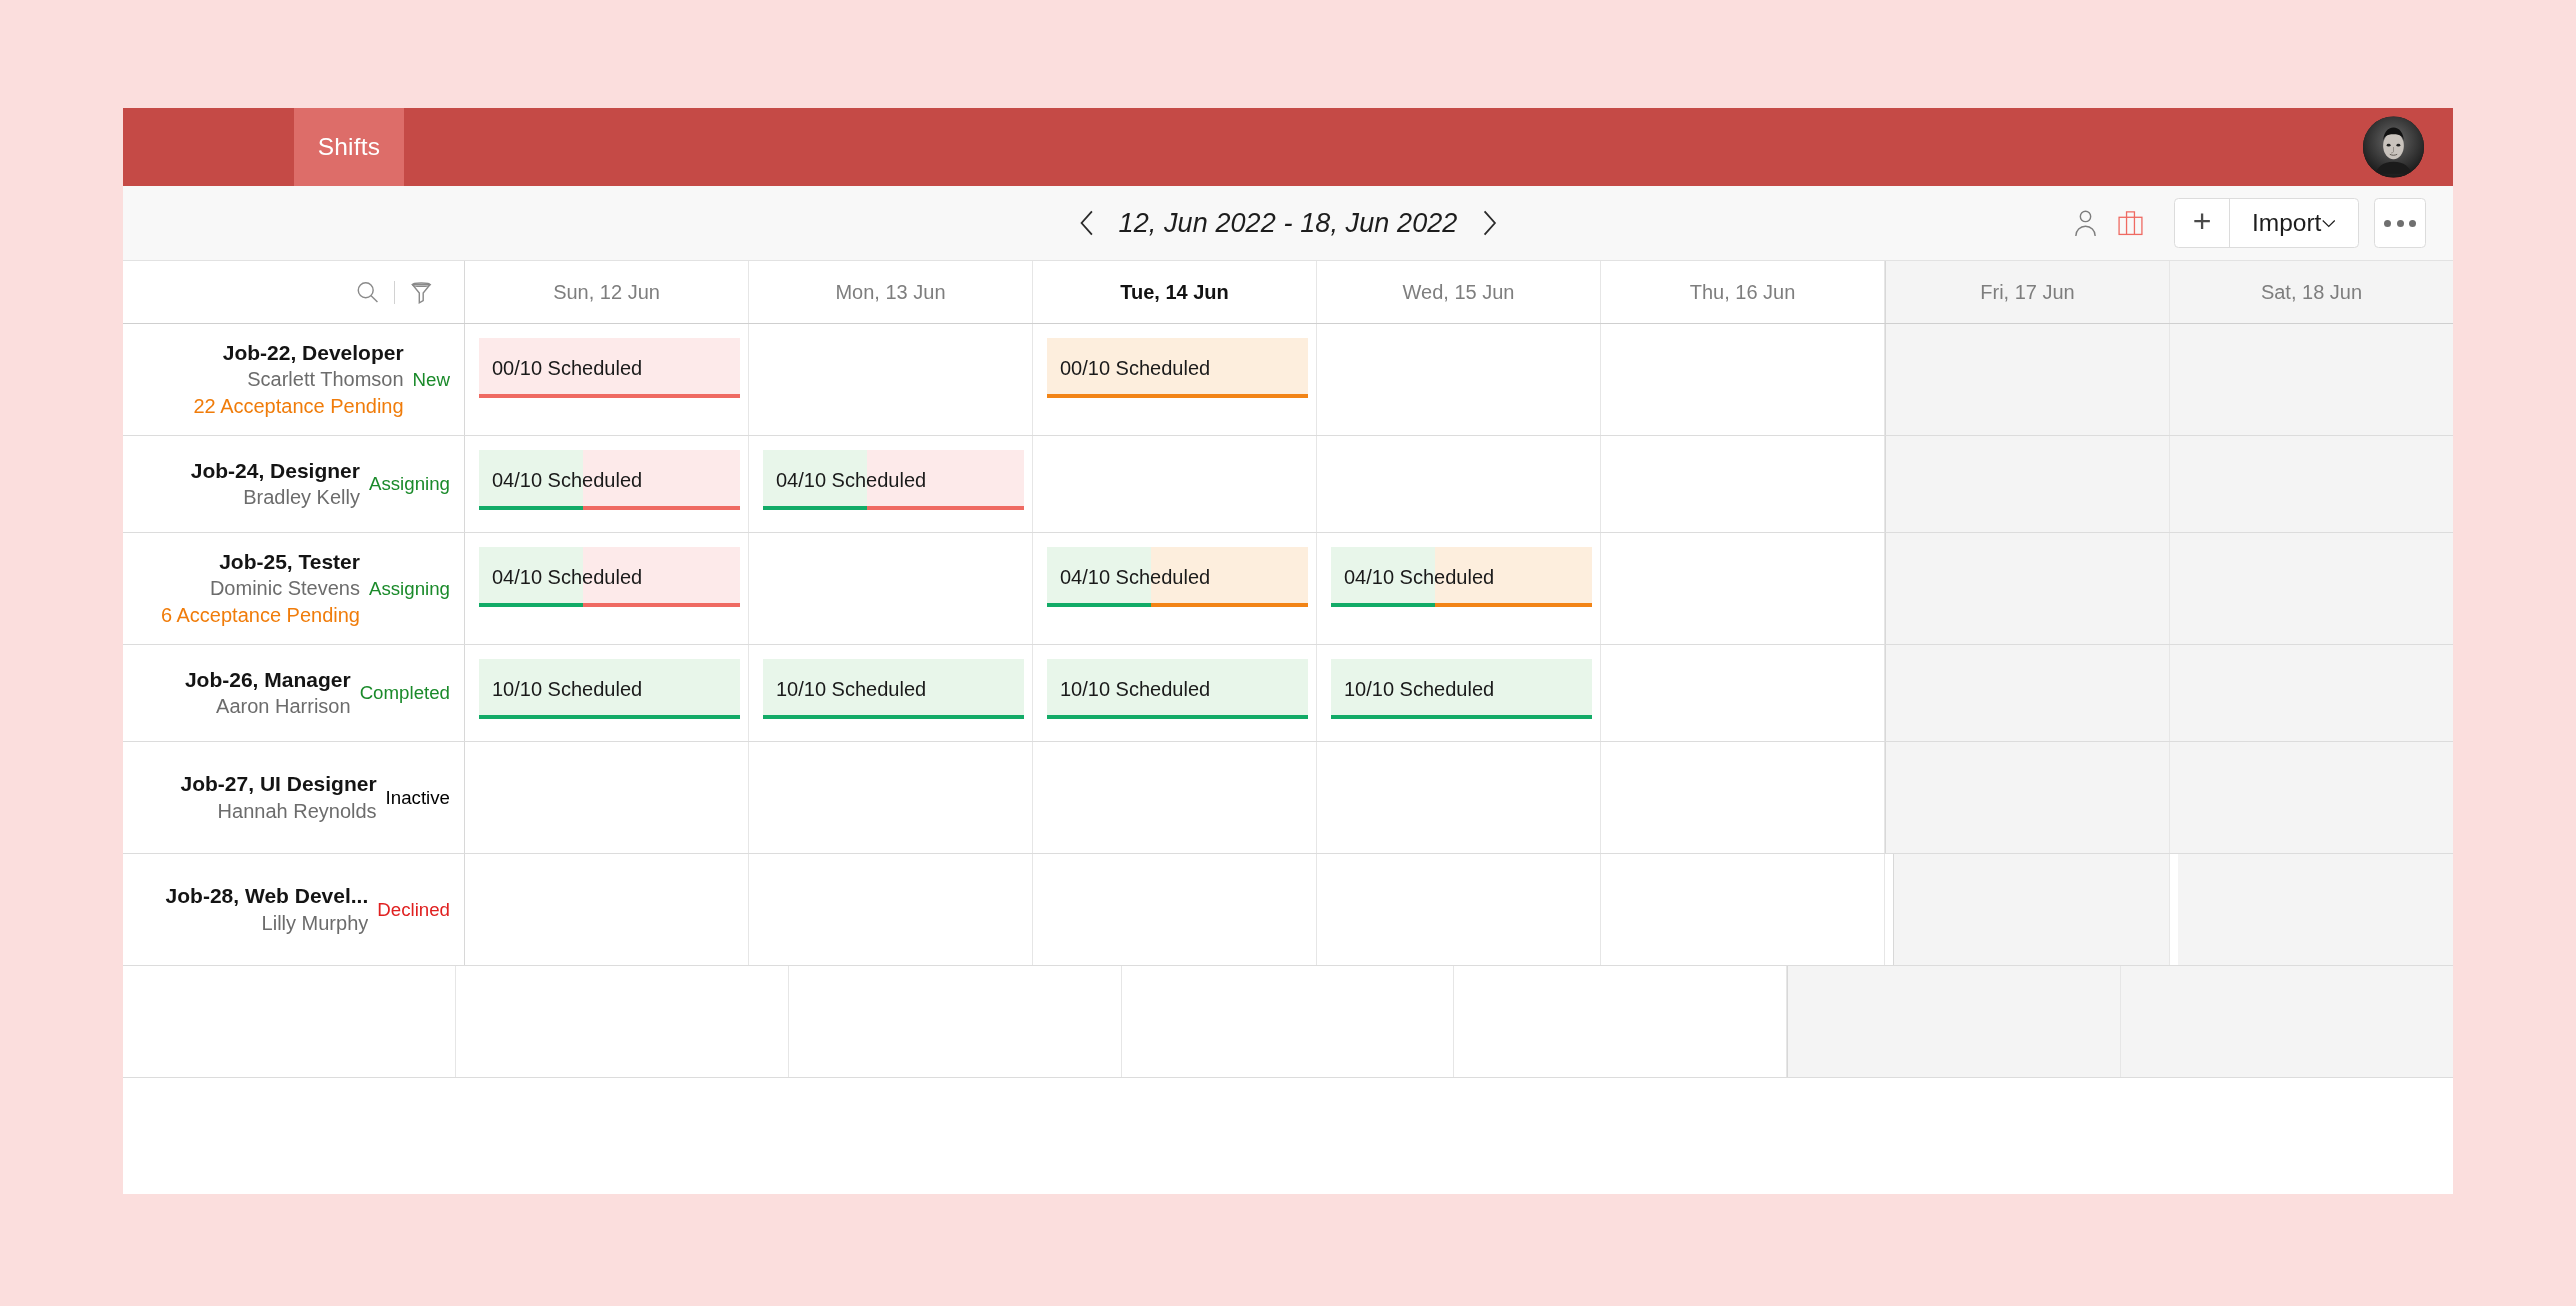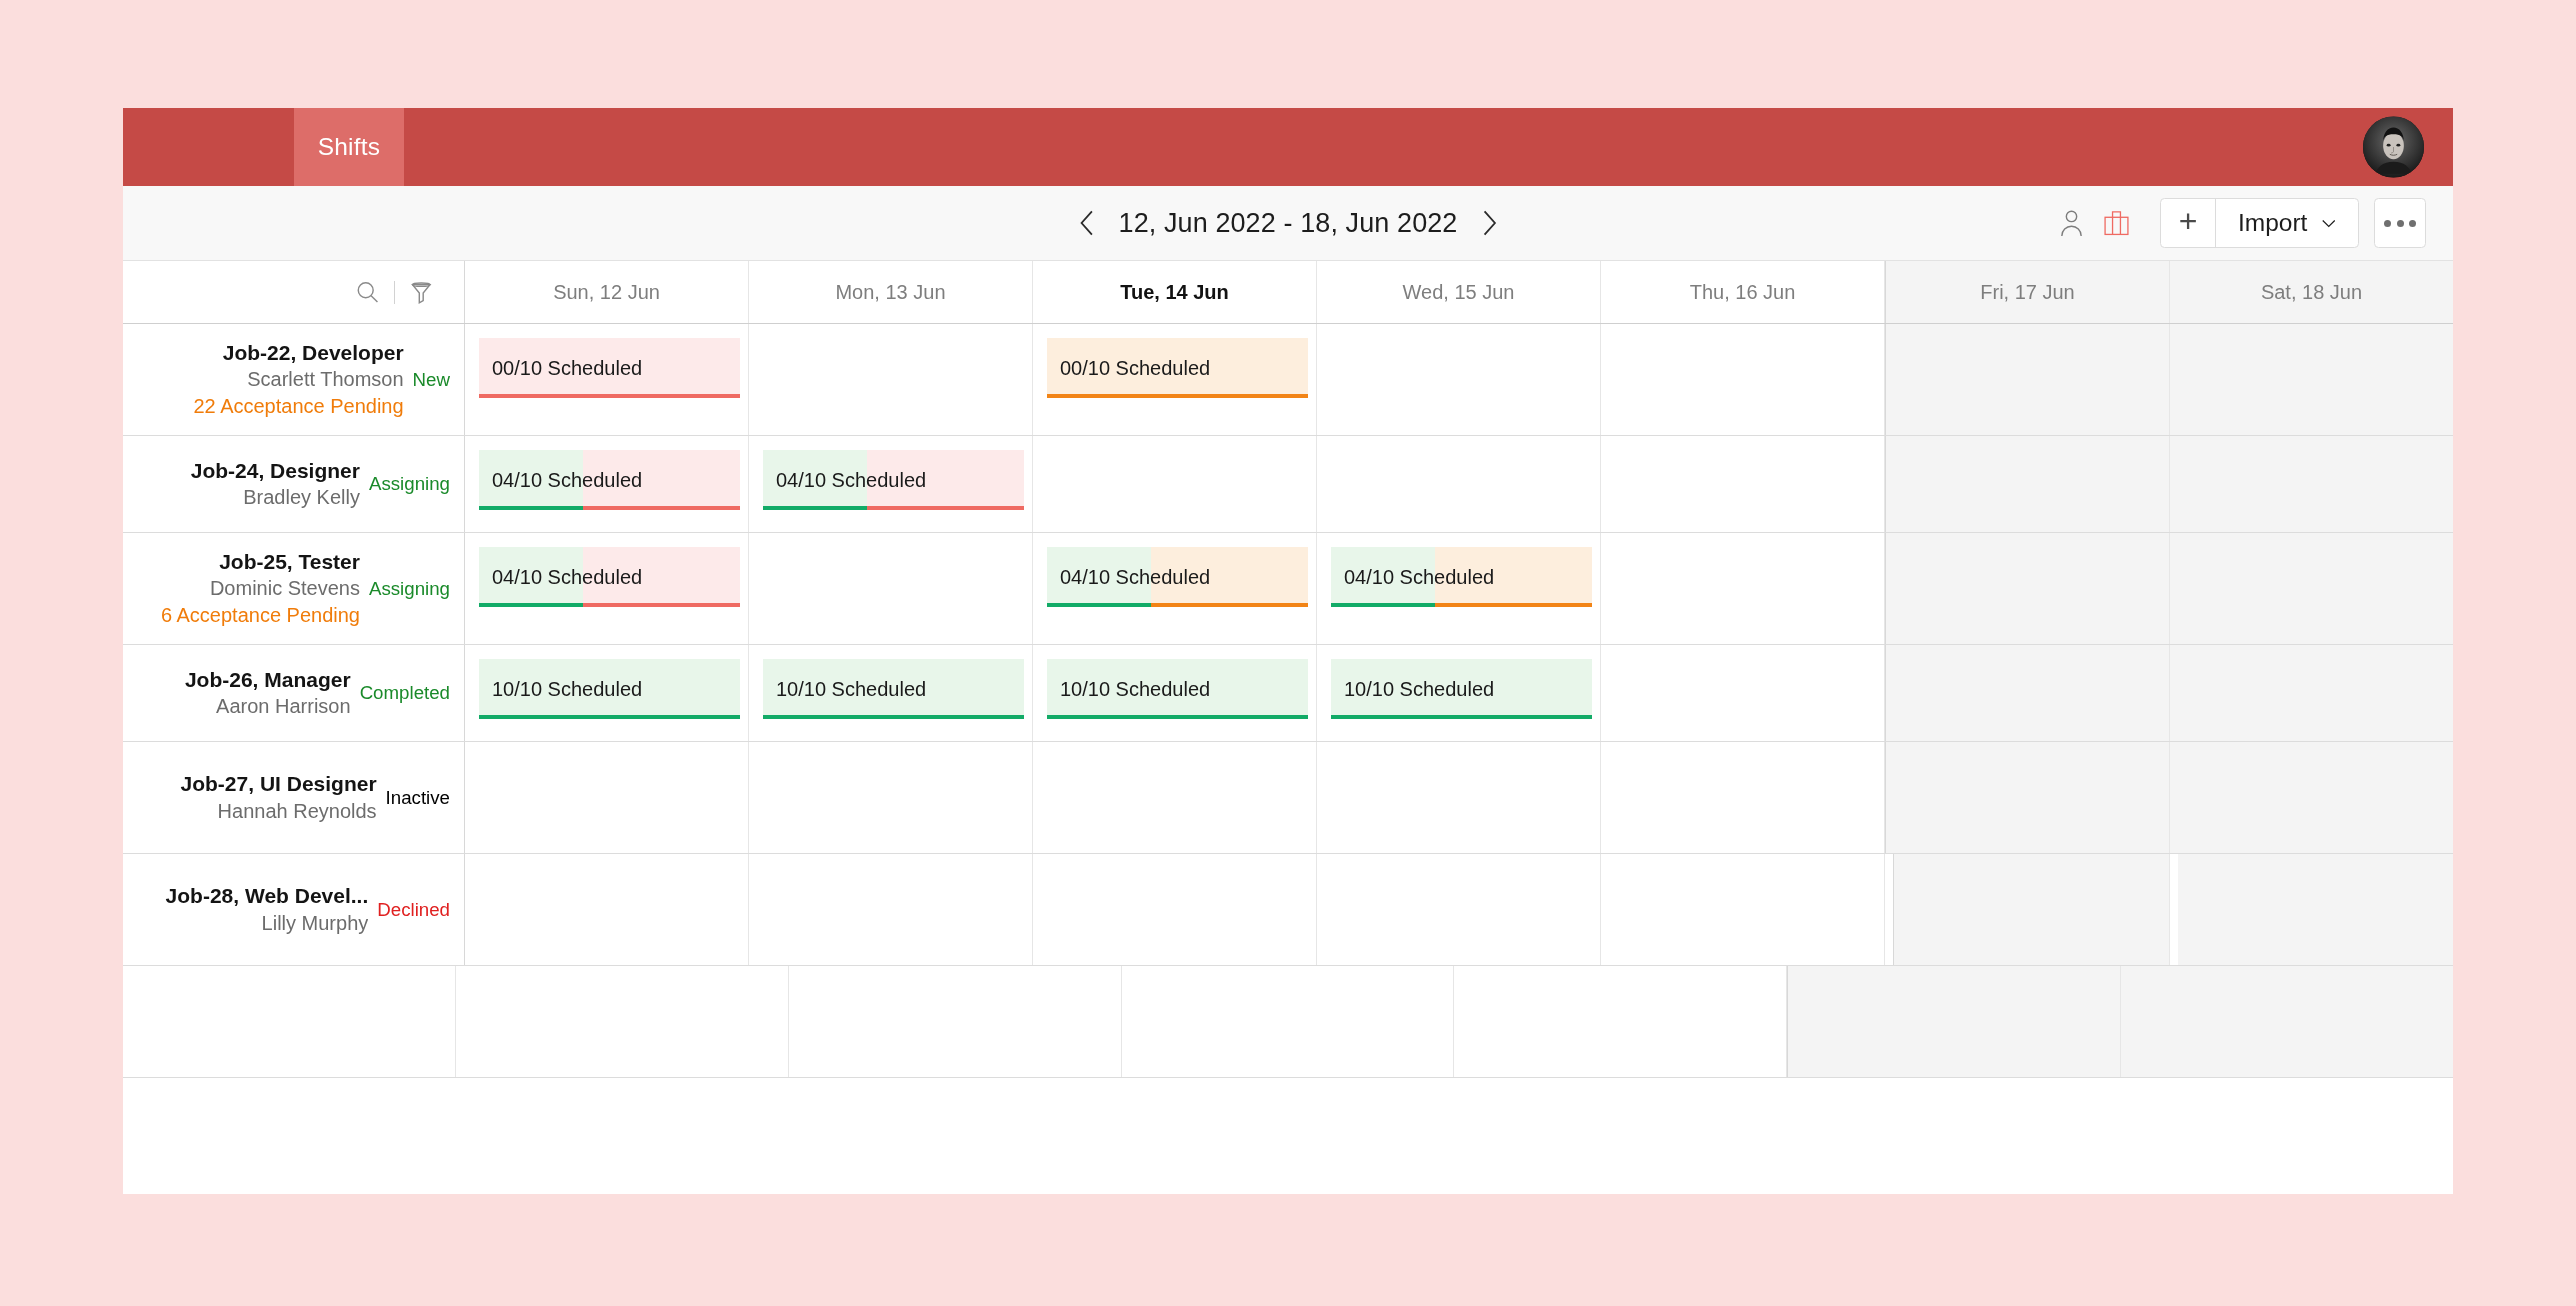--- a/index.html
+++ b/index.html
@@ -54,20 +54,21 @@
     background: #f8f8f8;
     border-bottom: 1.3px solid #e2e2e2;
     display: flex; align-items: center;
     position: relative;
   }
   .date-nav {
     position: absolute; left: 0; right: 0;
     display: flex; align-items: center; justify-content: center;
     gap: 17px;
     pointer-events: none;
+    font-style: italic;
   }
   .date-nav > * { pointer-events: auto; }
   .chev {
     width: 30px; height: 30px;
     display: flex; align-items: center; justify-content: center;
     cursor: pointer;
   }
   .chev svg { width: 15.5px; height: 26px; }
   .date-label {
     font-size: 27px; color: #1d1d1d; letter-spacing: 0.1px;
@@ -92,21 +93,21 @@
     background: #fff; overflow: hidden;
     height: 50px; margin-left: 18px;
   }
   .btn-plus {
     width: 55px; display: flex; align-items: center; justify-content: center;
     border-right: 1.3px solid #dcdcdc; cursor: pointer;
     font-size: 32px; color: #4a4a4a; font-weight: 300; line-height: 1;
     padding-bottom: 3.9px;
   }
   .btn-import {
-    display: flex; align-items: center; gap: 14px;
+    display: flex; align-items: center; 
     padding: 0 20.6px 0 22px; cursor: pointer;
     font-size: 24.5px; color: #1d1d1d;
   }
   .btn-import .caret { width: 15.5px; height: 9px; display:block; }
   .btn-more {
     width: 52px; height: 50px; margin-left: 15.5px;
     border: 1.3px solid #dcdcdc; border-radius: 4.5px; background: #fff;
     display: flex; align-items: center; justify-content: center;
     gap: 5.8px; cursor: pointer;
   }

